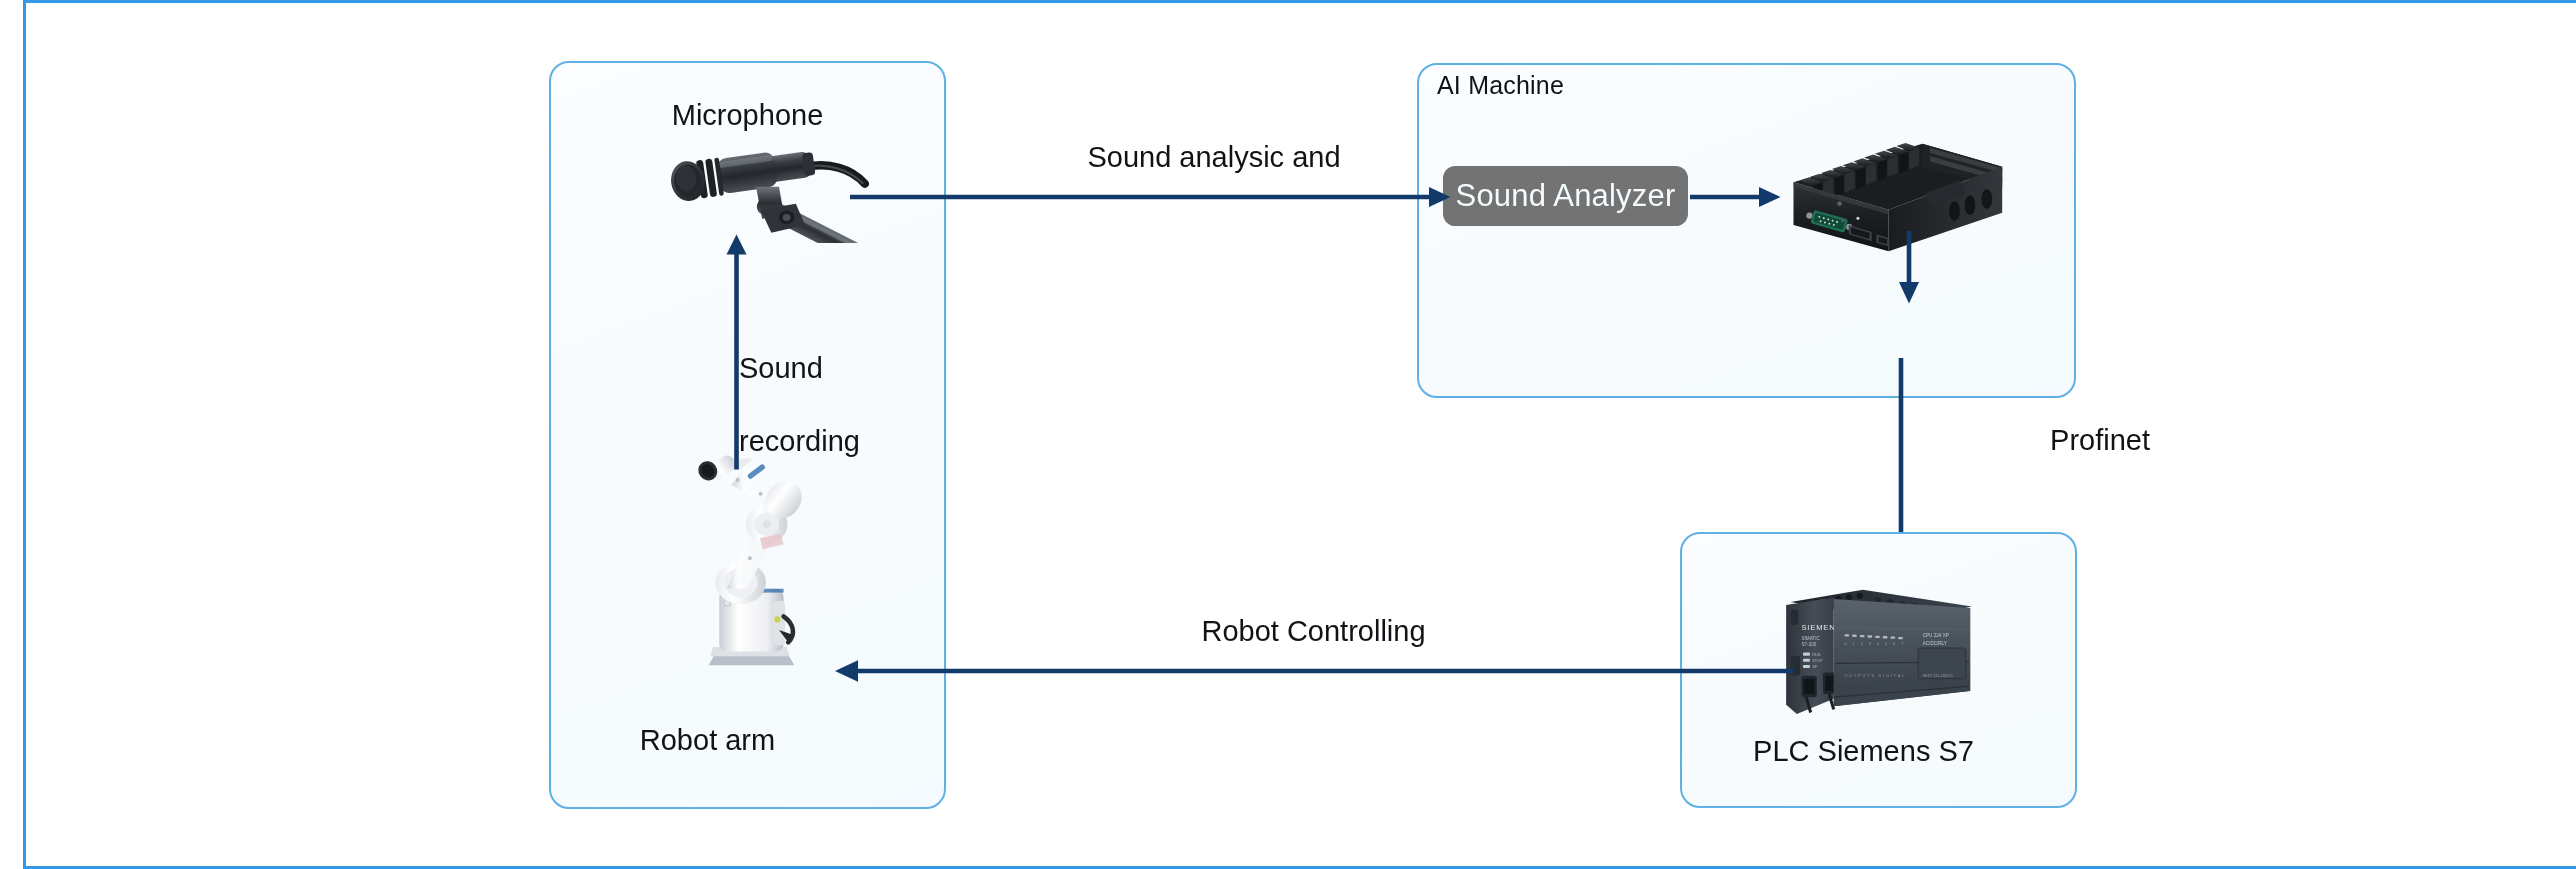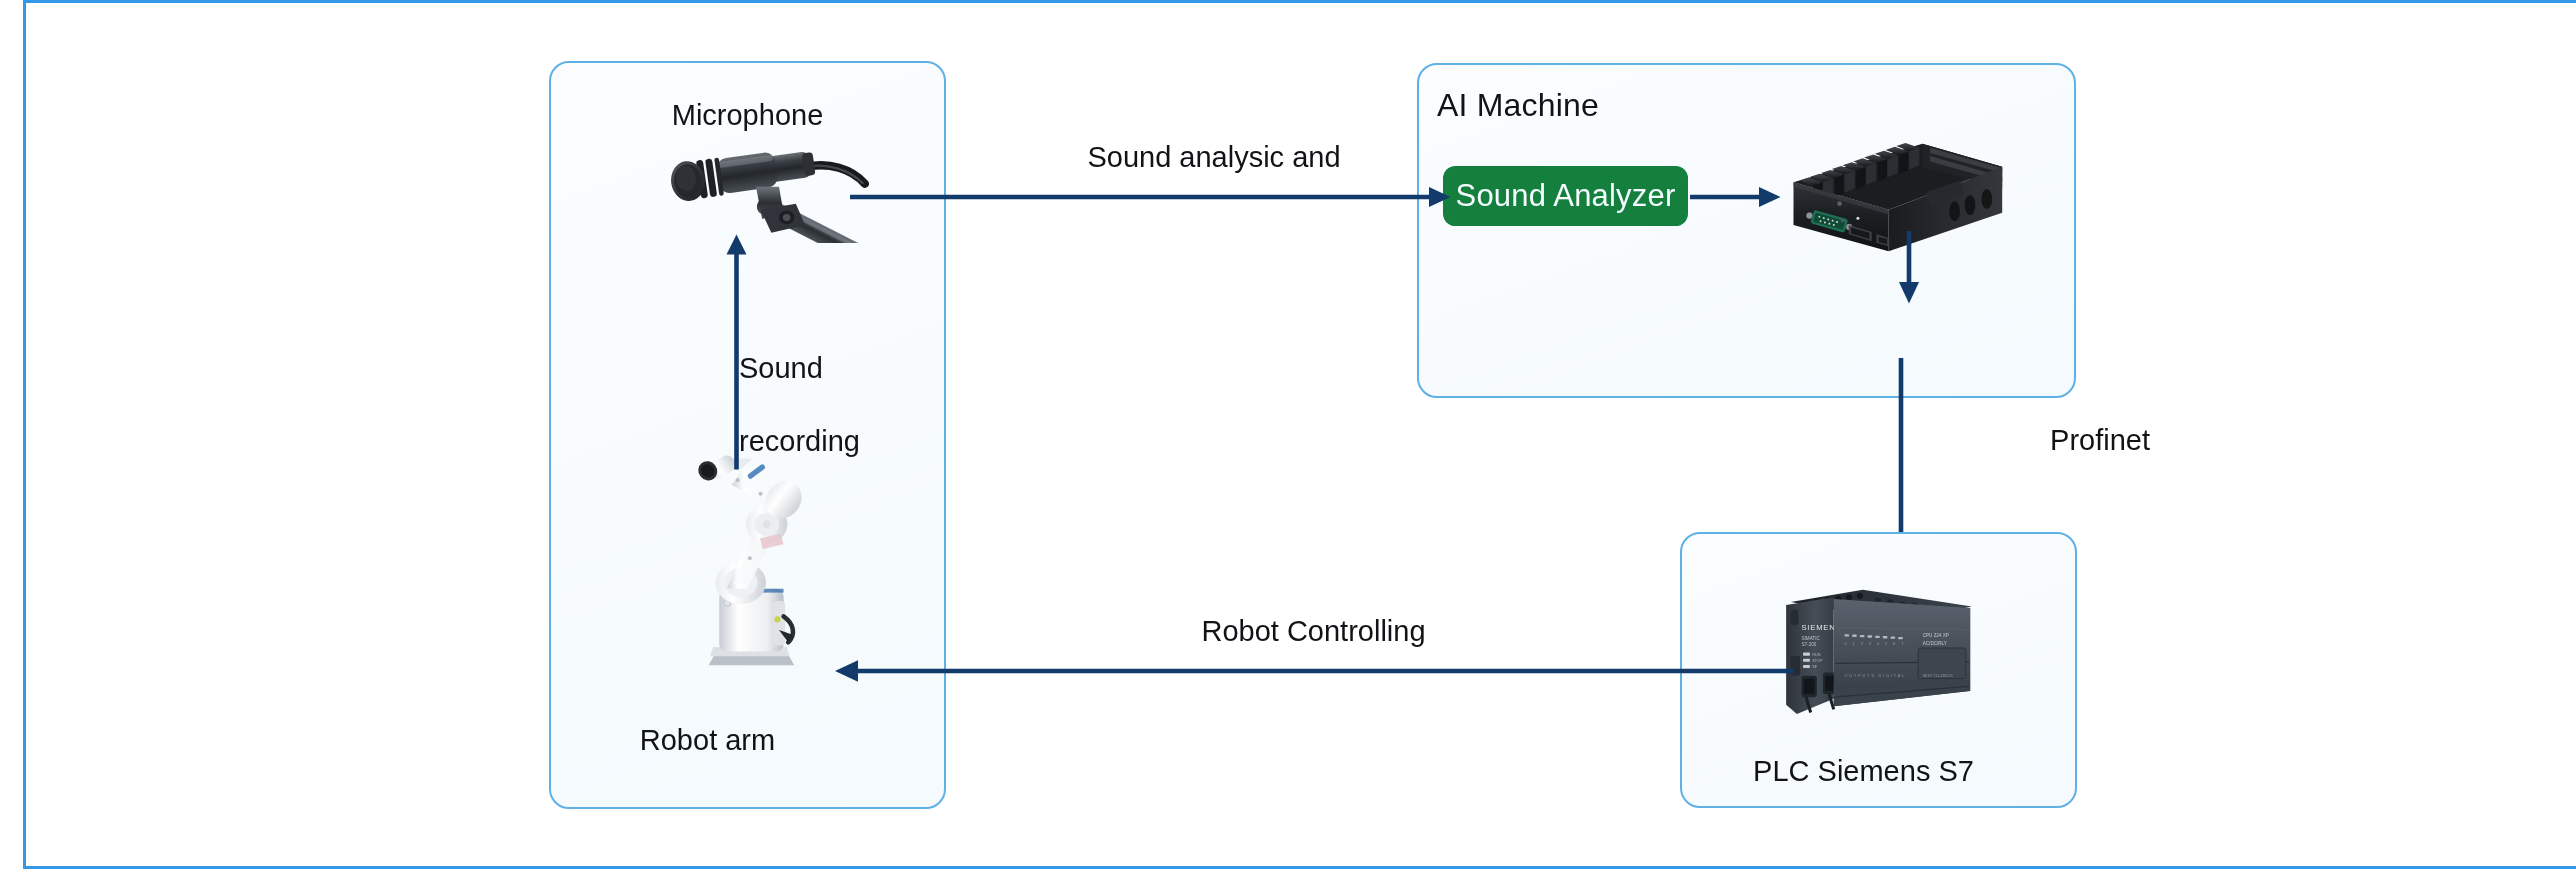--- a/index.html
+++ b/index.html
@@ -33,21 +33,21 @@
     position: absolute;
     color: #111316;
     white-space: nowrap;
     letter-spacing: 0.2px;
   }
 
   
   .blue-box {
     position: absolute;
     box-sizing: border-box;
-    background: #15803d;
+    background: #737373;
     border-radius: 12.3px;
     color: #f4fbff;
     display: flex;
     align-items: center;
     justify-content: center;
     font-size: 31px;
     letter-spacing: 0.2px;
     white-space: nowrap;
   }
 
@@ -222,21 +222,21 @@
   </svg>
 
   <div class="edge-label" style="left:713px; top:311px; width:230px; text-align:left;">
     <div>Sound</div>
     <div>recording</div>
   </div>
 
   <div class="panel" style="left:1391px; top:60px; width:659px; height:335px;">
   </div>
 
-  <div class="panel-title" style="left:1411px; top:84px; font-size:32px;">AI Machine</div>
+  <div class="panel-title" style="left:1411px; top:68px; font-size:25px;">AI Machine</div>
 
   <div class="blue-box" style="left:1417px; top:163px; width:245px; height:60px;">Sound Analyzer</div>
 
   <div class="device" style="left:1746px; top:136px; width:244px; height:117px;">
     <svg width="244" height="117" viewBox="0 0 318 152">
       <defs>
         <linearGradient id="pcFront" x1="0" y1="0" x2="0" y2="1">
           <stop offset="0%" stop-color="#303337"></stop>
           <stop offset="45%" stop-color="#1d2023"></stop>
           <stop offset="100%" stop-color="#101214"></stop>
@@ -449,21 +449,21 @@
       <rect x="180" y="86" width="62" height="40" rx="3" fill="#3d454e" stroke="#2b3138" stroke-width="1.2"></rect>
 
       <text x="84" y="124" font-family="'Liberation Sans',sans-serif" font-size="5" fill="#8d979f" letter-spacing="2.4">OUTPUTS  DIGITAL</text>
       <text x="186" y="124" font-family="'Liberation Sans',sans-serif" font-size="5" fill="#8d979f">6ES7 214-2BD23</text>
 
       <path d="M70,132 L246,128 L246,142 L70,162 Z" fill="#3a424b"></path>
       <path d="M70,150 L246,136" stroke="#2a3037" stroke-width="1.4"></path>
     </svg>
   </div>
 
-  <div class="caption" style="left:1654px; top:752px; width:367px;">PLC Siemens S7</div>
+  <div class="caption" style="left:1654px; top:732px; width:367px;">PLC Siemens S7</div>
 
   <svg class="arrow-svg" style="left:809px; top:654px; width:958px; height:28px;" width="958" height="28" viewBox="0 0 1250 36">
     <line x1="24" y1="18" x2="1250" y2="18" stroke="#123A6B" stroke-width="6"></line>
     <path d="M0,18 L30,32 L30,4 Z" fill="#123A6B"></path>
   </svg>
 
   <div class="edge-label" style="left:1050px; top:610px; width:475px;">Robot Controlling</div>
 
 </div>
 

